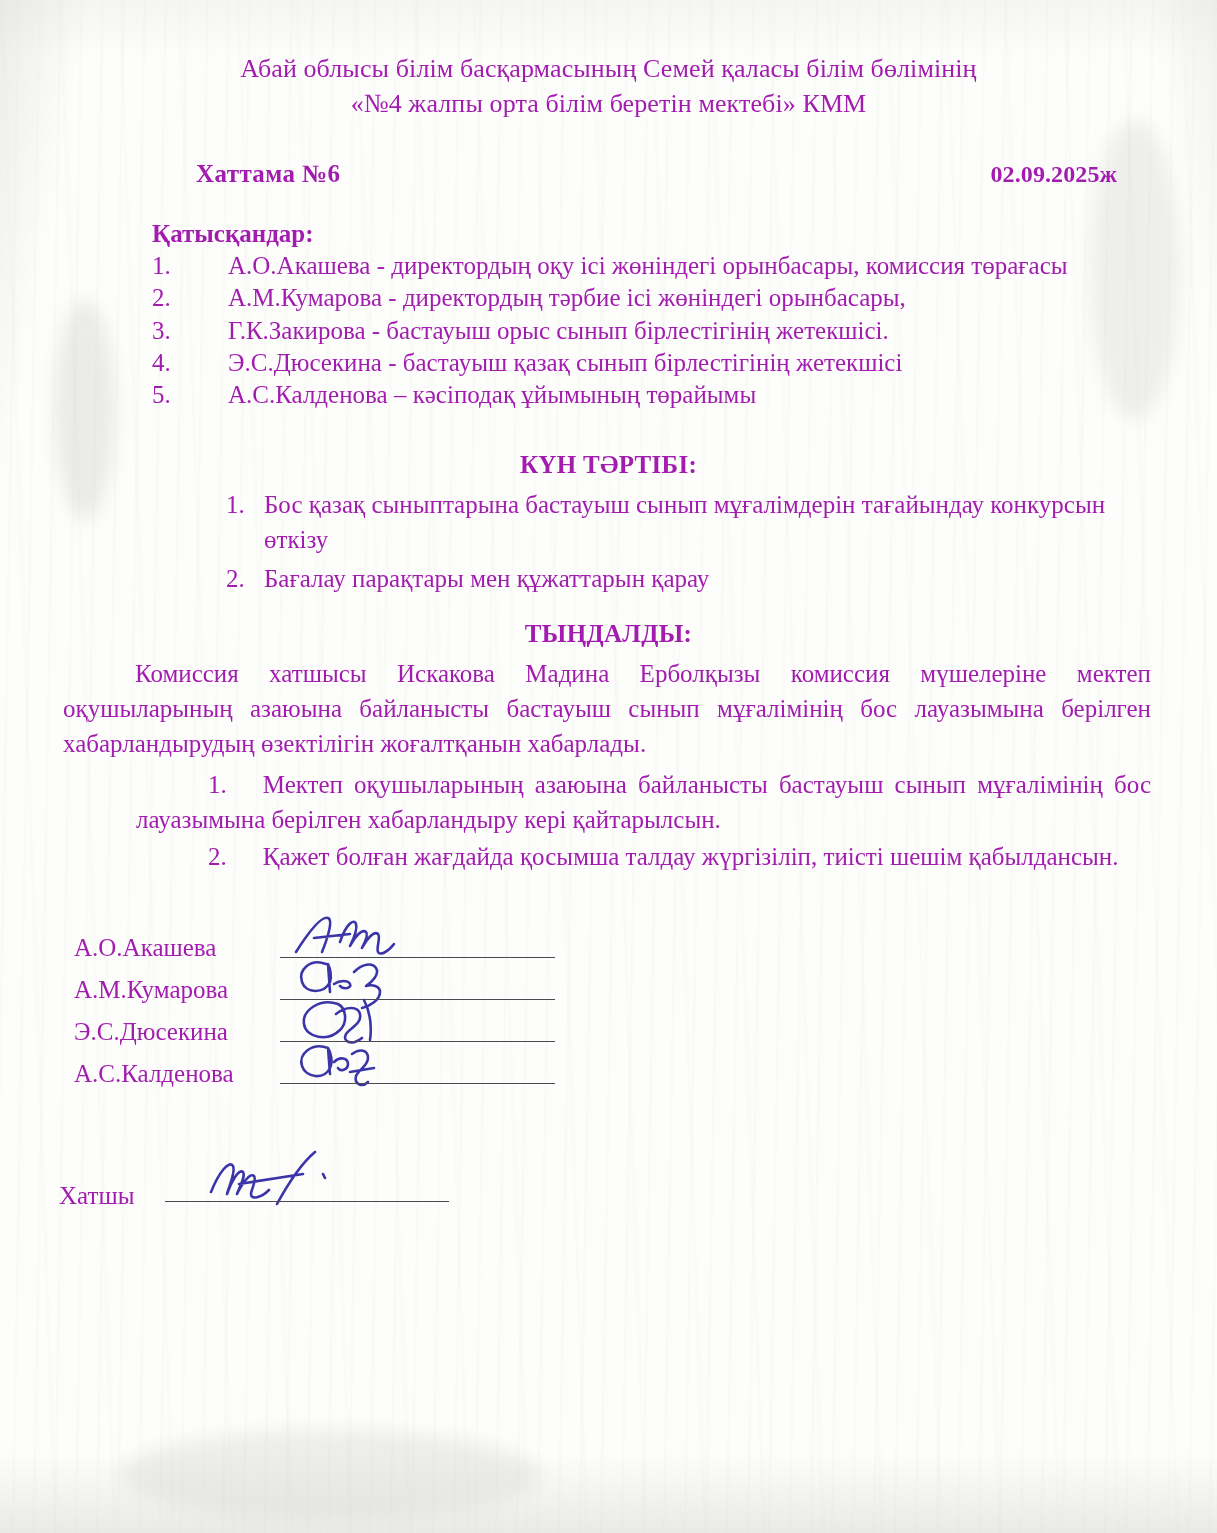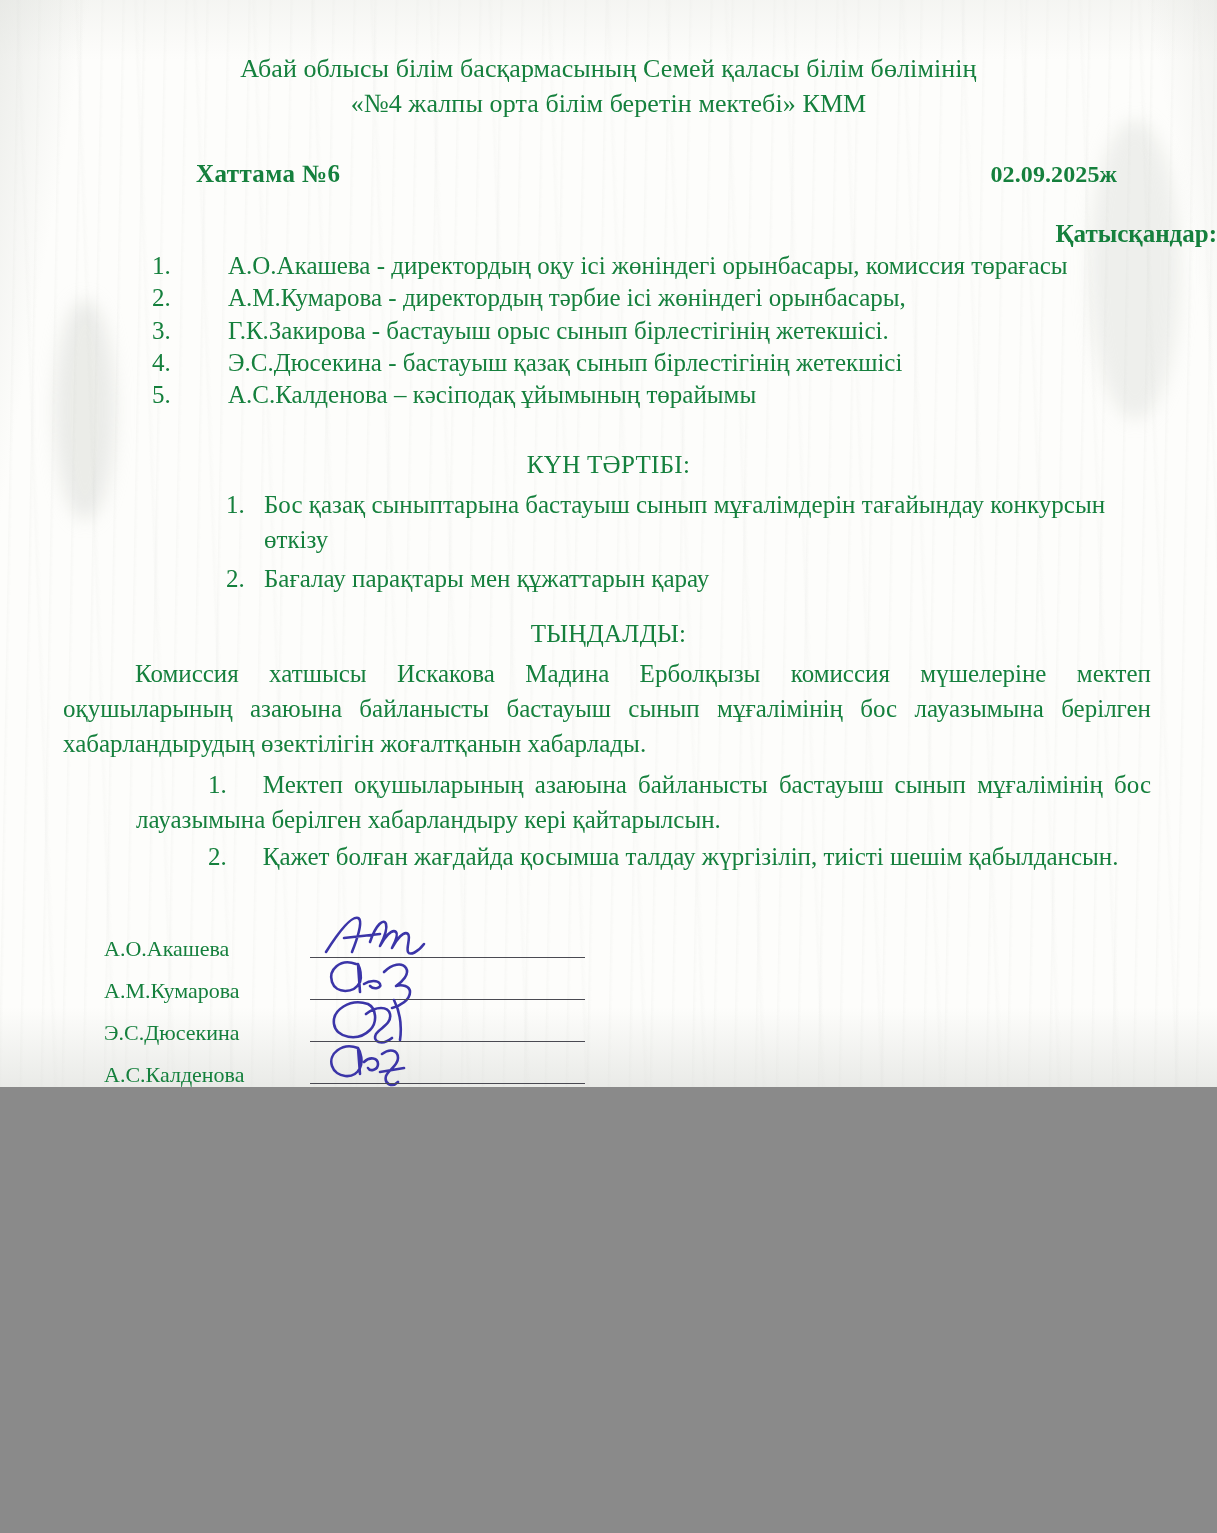--- a/index.html
+++ b/index.html
@@ -4,26 +4,26 @@
 <title>Хаттама №6</title>
 <style>
   html, body {
     margin: 0;
     padding: 0;
     background: #8a8a8a;
   }
   .page {
     position: relative;
     width: 1217px;
-    height: 1087px;
+    height: 1533px;
     margin: 0 auto;
     background: #fdfdfb;
     overflow: hidden;
     font-family: "Liberation Serif", "DejaVu Serif", serif;
-    color: #15803d;
+    color: #a21caf;
   }
   
   .scan-tint {
     position: absolute;
     inset: 0;
     pointer-events: none;
     background:
       linear-gradient(100deg, rgba(222,224,220,.55) 0px, rgba(255,255,255,0) 90px),
       linear-gradient(260deg, rgba(226,227,223,.45) 0px, rgba(255,255,255,0) 70px),
       linear-gradient(0deg, rgba(214,216,212,.50) 0px, rgba(255,255,255,0) 80px),
@@ -78,36 +78,35 @@
     font-weight: bold;
     font-size: 25px;
   }
   .proto-no { letter-spacing: .4px; }
   .proto-date { font-size: 24px; letter-spacing: .1px; }
 
   .section-label {
     font-weight: bold;
     font-size: 25px;
     margin: 32px 0 0 152px;
-    text-align: right;
   }
 
   .participants {
     margin: 2px 0 0 0;
     padding: 0 70px 0 152px;
     font-size: 25px;
     line-height: 1.29;
   }
   .p-item { display: flex; align-items: flex-start; }
   .p-num { width: 76px; flex: 0 0 76px; }
   .p-text { flex: 1 1 auto; }
 
   .center-head {
     text-align: center;
-    font-weight: normal;
+    font-weight: bold;
     font-size: 25px;
     letter-spacing: .3px;
   }
   .center-head.kun { margin-top: 40px; }
   .center-head.tynd { margin-top: 24px; }
   .center-head.kauly { margin-top: 50px; }
 
   .agenda {
     margin: 8px 0 0 0;
     padding: 0 106px 0 226px;
@@ -133,22 +132,22 @@
     text-align: justify;
     padding: 0 66px 0 136px;
     margin-top: 6px;
   }
   .r-item { text-indent: 72px; margin-bottom: 2px; }
   .r-item .r-num { margin-right: 36px; }
 
   
   .signatures {
     margin-top: 46px;
-    padding-left: 104px;
-    font-size: 22px;
+    padding-left: 74px;
+    font-size: 25px;
   }
   .sig-row {
     position: relative;
     display: flex;
     align-items: flex-end;
     height: 42px;
   }
   .sig-name { width: 206px; flex: 0 0 206px; white-space: nowrap; }
   .sig-line {
     position: relative;

